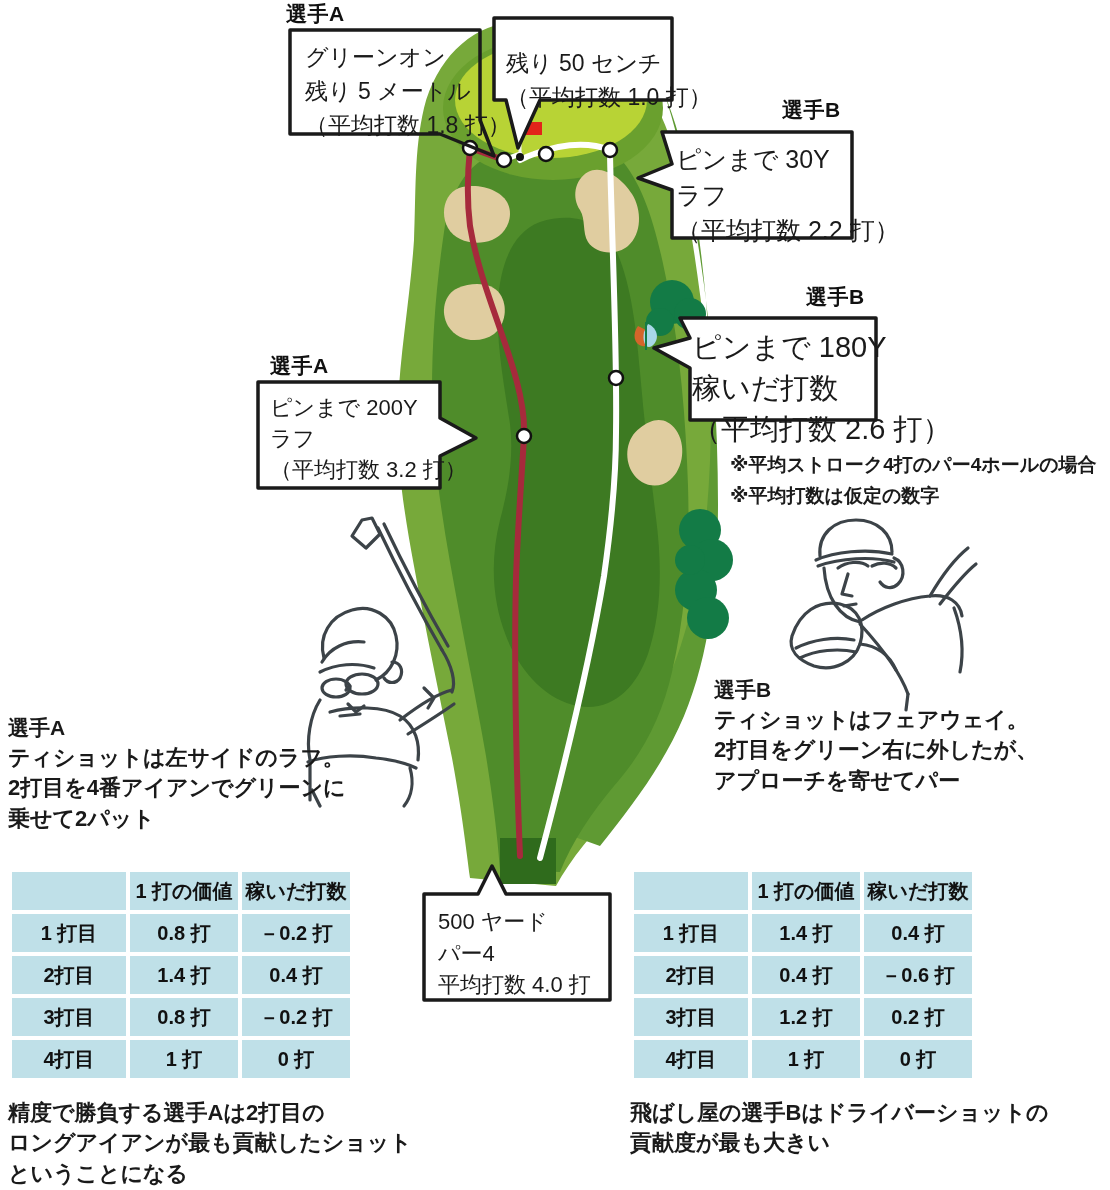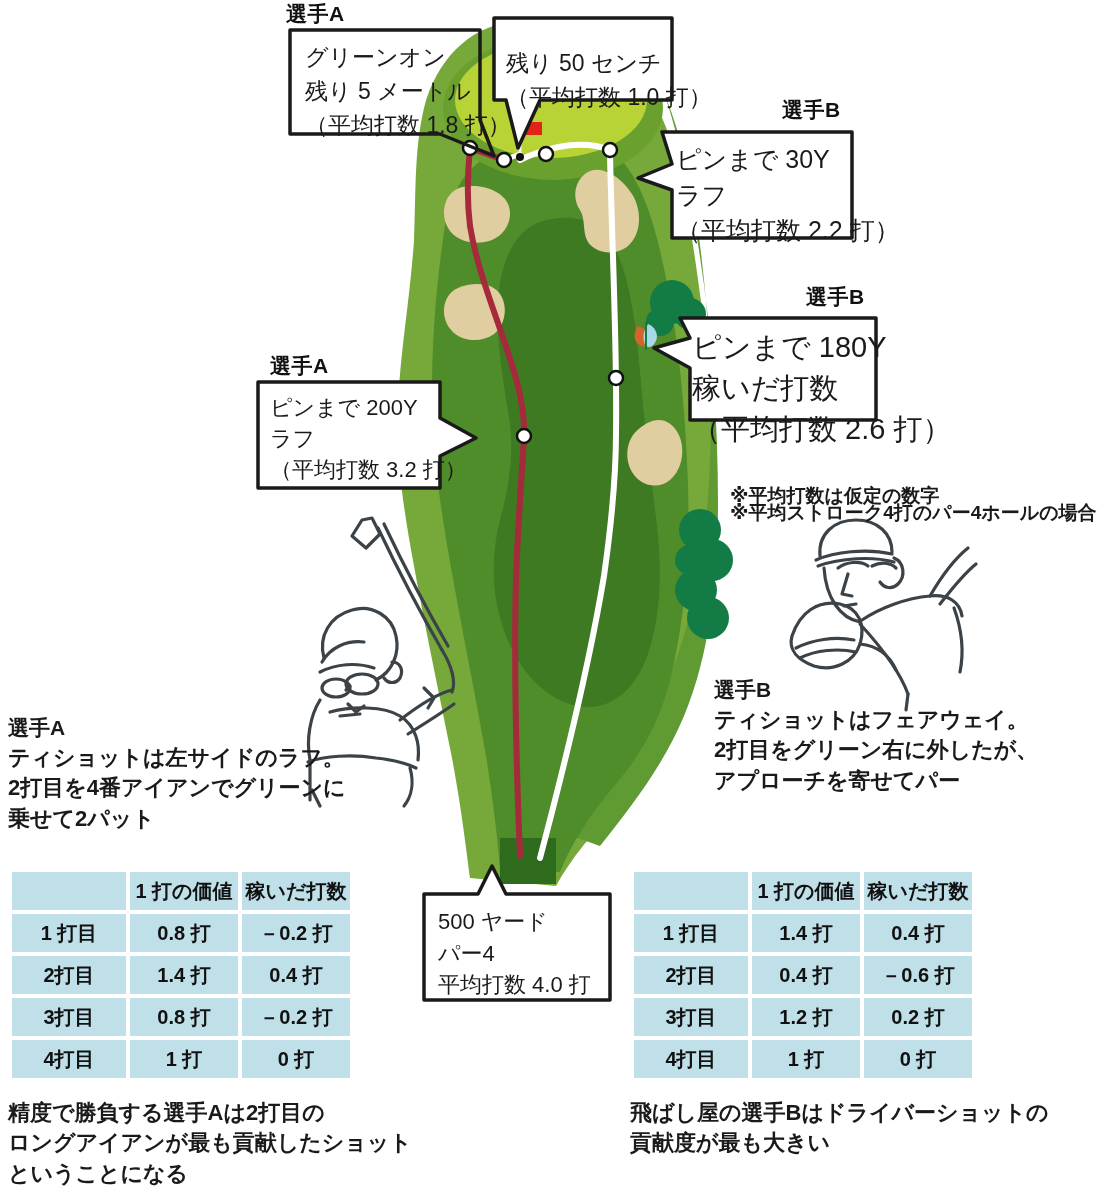--- a/index.html
+++ b/index.html
@@ -216,21 +216,21 @@
     <div class="line">ラフ</div>
     <div class="line">（平均打数 3.2 打）</div>
   </div>
 
   <div class="abs" style="left:438px;top:906px;font-size:22px;line-height:1.44;">
     <div class="line">500 ヤード</div>
     <div class="line">パー4</div>
     <div class="line">平均打数 4.0 打</div>
   </div>
 
-  <div class="note" style="left:730px;top:450px;margin-top:48px;">※平均ストローク4打のパー4ホールの場合</div>
+  <div class="note" style="left:730px;top:450px;">※平均ストローク4打のパー4ホールの場合</div>
   <div class="note" style="left:730px;top:481px;">※平均打数は仮定の数字</div>
 
   <div class="textblock" style="left:8px;top:714px;font-size:22px;">
     <div style="font-size:21px;">選手A</div>
     <div>ティショットは左サイドのラフ。</div>
     <div>2打目を4番アイアンでグリーンに</div>
     <div>乗せて2パット</div>
   </div>
 
   <div class="textblock" style="left:714px;top:676px;font-size:22px;">

